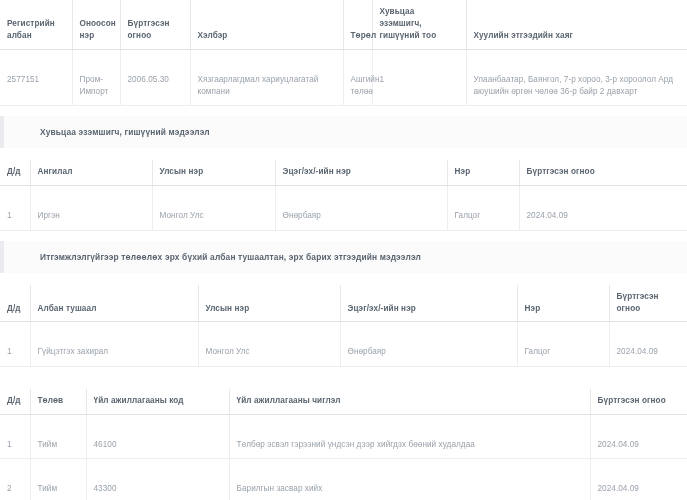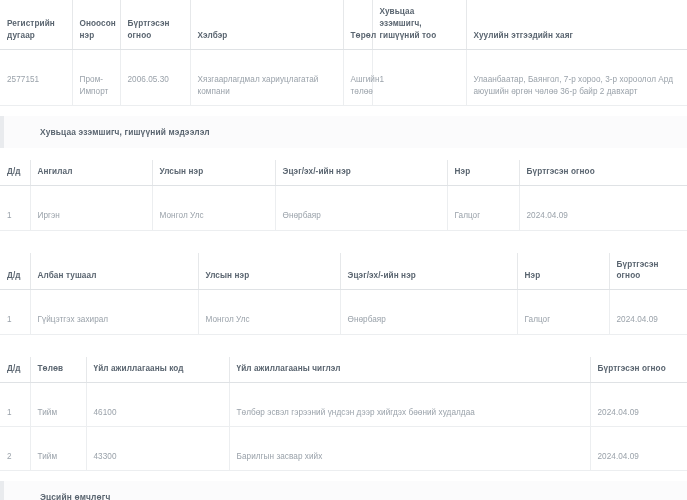--- a/index.html
+++ b/index.html
@@ -85,21 +85,21 @@
       <col style="width:72px">
         <col style="width:48px">
         <col style="width:70px">
       <col style="width:153px">
         <col style="width:29px">
         <col style="width:94px">
         <col>
     </colgroup>
     <thead>
       <tr>
-        <th>Регистрийн дугаар</th>
+        <th>Регистрийн албан</th>
         <th>Оноосон нэр</th>
         <th>Бүртгэсэн огноо</th>
         <th>Хэлбэр</th>
         <th>Төрөл</th>
         <th>Хувьцаа эзэмшигч, гишүүний тоо</th>
         <th>Хуулийн этгээдийн хаяг</th>
       </tr>
     </thead>
     <tbody>
       <tr>
@@ -147,20 +147,23 @@
         <td>Монгол Улс</td>
         <td>Өнөрбаяр</td>
         <td>Галцог</td>
         <td>2024.04.09</td>
       </tr>
     </tbody>
   </table>
 
   <div class="spacer-band-top"></div>
 
+  <div class="section-band">
+    <span class="section-title">Итгэмжлэлгүйгээр төлөөлөх эрх бүхий албан тушаалтан, эрх барих этгээдийн мэдээлэл</span>
+  </div>
   <div class="spacer-sm"></div>
 
   <table class="grid">
     <colgroup>
       <col style="width:30px">
         <col style="width:168px">
         <col style="width:142px">
       <col style="width:177px">
         <col style="width:92px">
         <col>

